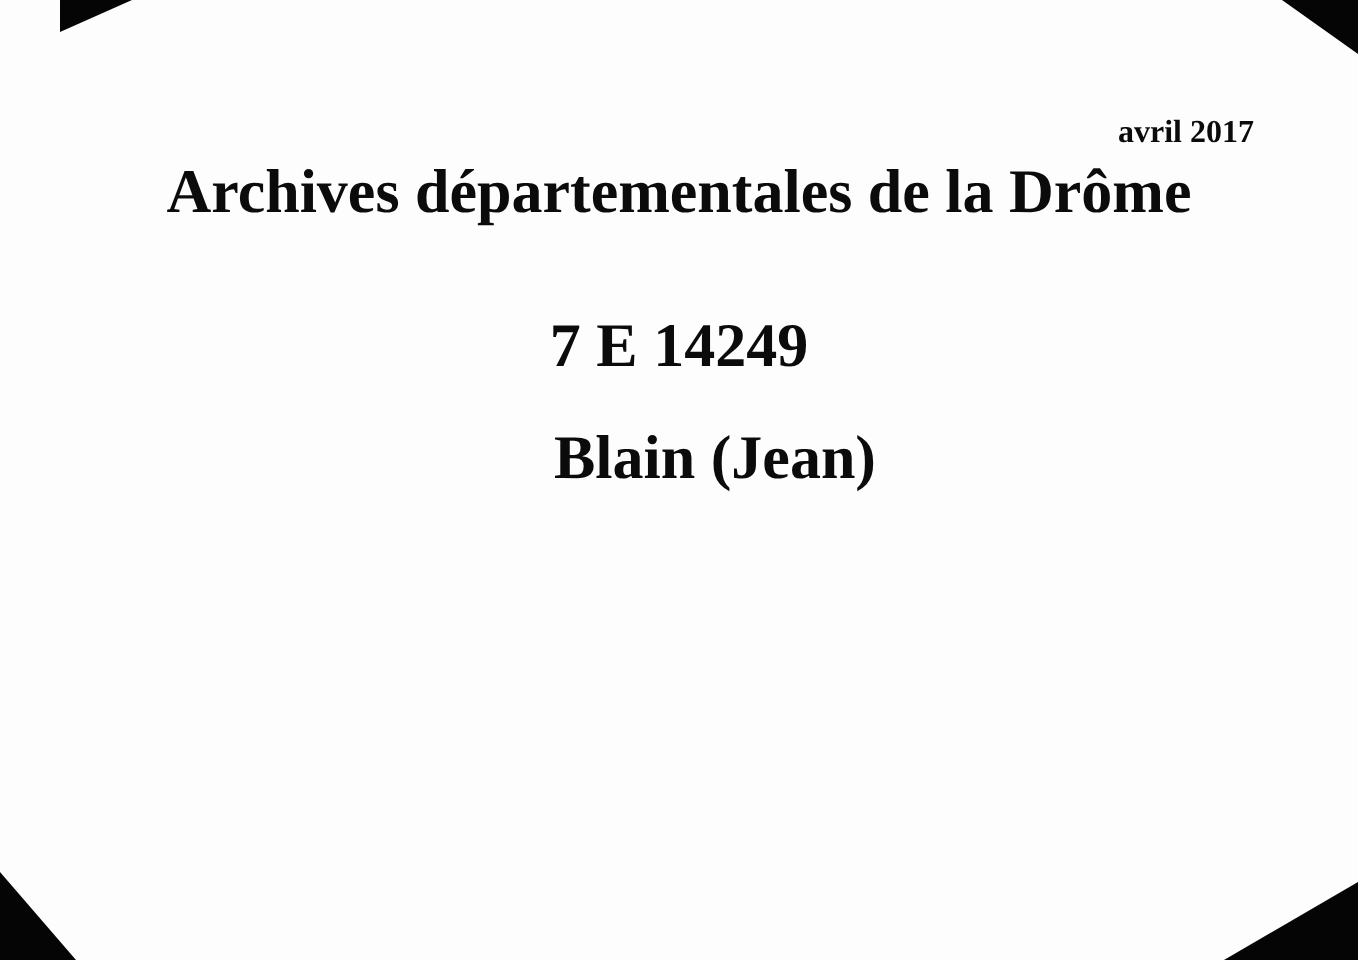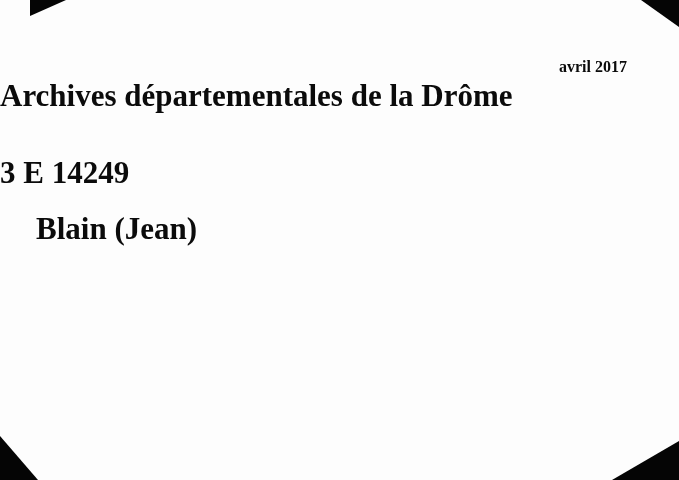--- a/index.html
+++ b/index.html
@@ -13,20 +13,21 @@
     height: 480px;
     background: #fdfdfd;
     overflow: hidden;
     font-family: "Liberation Serif", "DejaVu Serif", serif;
     color: #0b0b0b;
   }
   .line {
     position: absolute;
     left: 0;
     right: 0;
+    text-align: center;
     font-weight: bold;
     line-height: 1;
     white-space: nowrap;
     color: #0b0b0b;
   }
   .issued-date {
     position: absolute;
     top: 59px;
     right: 52px;
     left: auto;
@@ -52,21 +53,21 @@
 </style>
 </head>
 <body>
 
 <div class="page">
 
   <div class="issued-date">avril 2017</div>
 
   <div class="line institution">Archives départementales de la Drôme</div>
 
-  <div class="line reference">3 E 14249</div>
+  <div class="line reference">7 E 14249</div>
 
   <div class="line person">Blain (Jean)</div>
 
 
 
   <svg class="corner-artifacts" viewBox="0 0 679 480" xmlns="http://www.w3.org/2000/svg">
     <polygon points="30,0 66,0 30,16" fill="#050505"></polygon>
     <polygon points="641,0 679,0 679,27" fill="#050505"></polygon>
     <polygon points="0,436 38,480 0,480" fill="#050505"></polygon>
     <polygon points="612,480 679,441 679,480" fill="#050505"></polygon>

